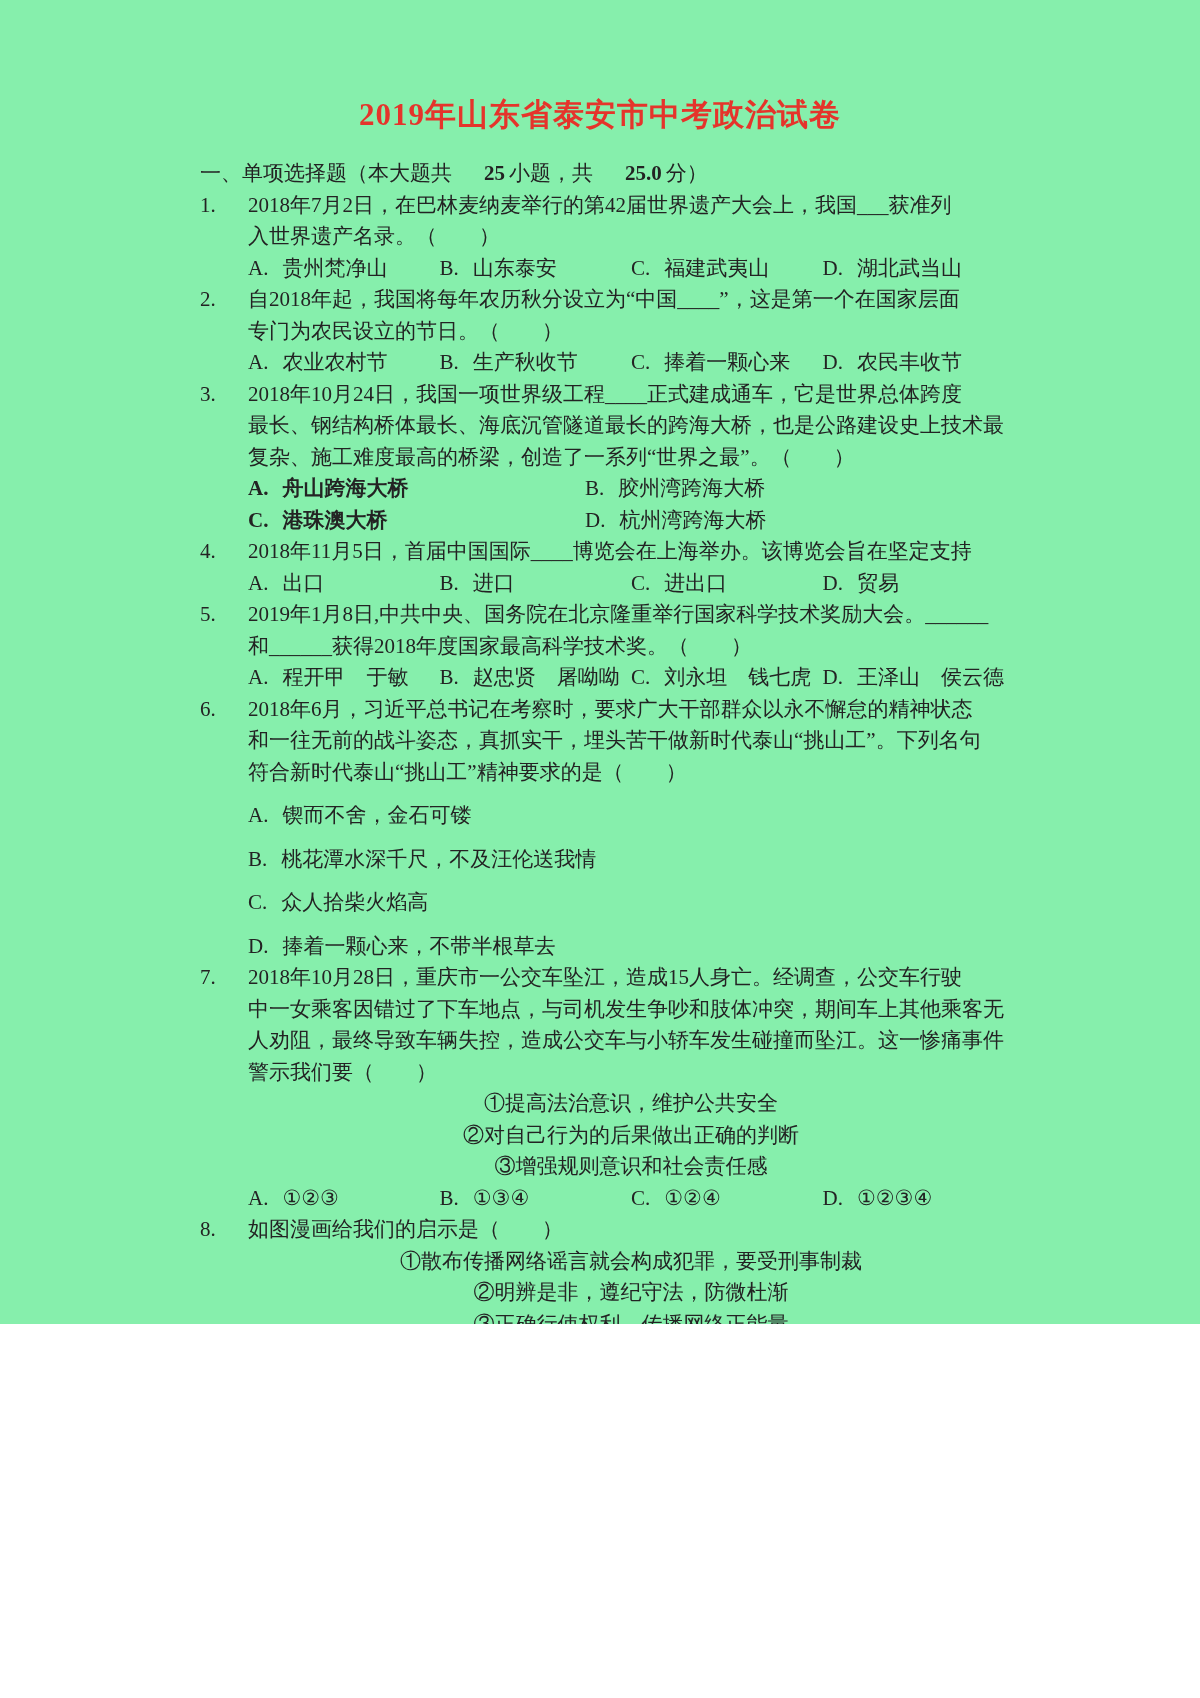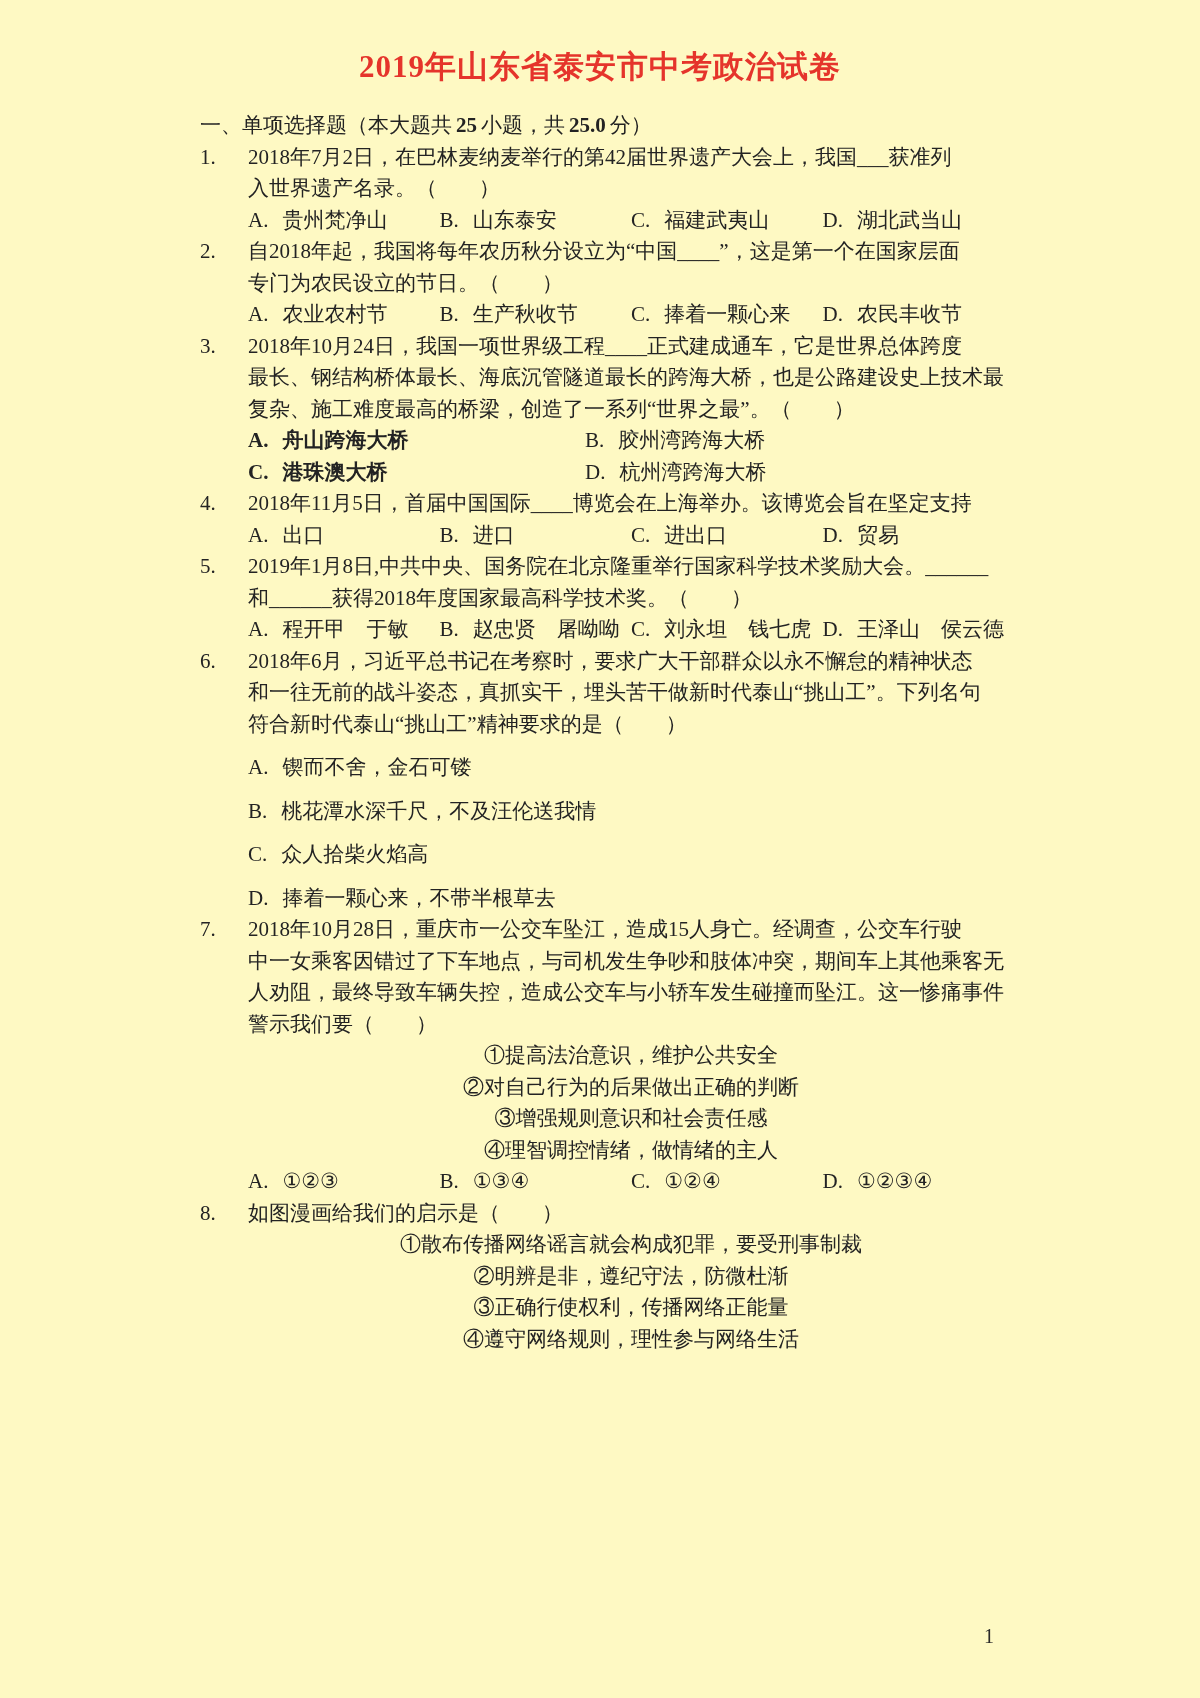--- a/index.html
+++ b/index.html
@@ -1,40 +1,40 @@
 <!DOCTYPE html>
 <html><head>
 <meta charset="utf-8">
 <style>
   html,body { margin:0; padding:0; background:#ffffff; }
   .page {
     position:relative;
-    width:1200px; height:1698px;
-    background:#fef9c3;
+    width:1200px; height:1324px;
+    background:#86efac;
     box-sizing:border-box;
-    padding-top:48px;
+    padding-top:96px;
     font-family:"Liberation Serif","DejaVu Serif",serif;
     color:#232323;
     overflow:hidden;
   }
   .title {
     text-align:center;
     font-size:31px;
     line-height:38px;
     font-weight:bold;
     color:#e5342b;
     letter-spacing:1px;
   }
   .content {
     margin:24px 186px 0 200px; 
     font-size:21px;
     line-height:31.5px;
   }
   .section-header { white-space:nowrap; }
-  .section-header .num { font-weight:bold; padding:0 4px; font-family:"Liberation Serif","DejaVu Serif",serif; }
+  .section-header .num { font-weight:bold; padding:0 4px; font-family:"Liberation Serif","DejaVu Serif",serif;margin-left:28px; }
   .question { position:relative; padding-left:48px; }
   .qnum { position:absolute; left:0; top:0; }
   .stem-line { white-space:nowrap; }
   .opts { }
   .opts .opt { white-space:nowrap; }
   .opts.grid4 { display:flex; }
   .opts.grid4 .opt { flex:0 0 25%; }
   .opts.grid2 { display:flex; flex-wrap:wrap; }
   .opts.grid2 .opt-left  { flex:0 0 44%;font-weight:bold; }
   .opts.grid2 .opt-right { flex:0 0 56%; }
@@ -135,21 +135,20 @@
     <div class="question">
       <span class="qnum">7.</span>
       <div class="stem-line">2018年10月28日，重庆市一公交车坠江，造成15人身亡。经调查，公交车行驶</div>
       <div class="stem-line">中一女乘客因错过了下车地点，与司机发生争吵和肢体冲突，期间车上其他乘客无</div>
       <div class="stem-line">人劝阻，最终导致车辆失控，造成公交车与小轿车发生碰撞而坠江。这一惨痛事件</div>
       <div class="stem-line">警示我们要（　　）</div>
       <div class="sub-items">
         <div class="item">①提高法治意识，维护公共安全</div>
         <div class="item">②对自己行为的后果做出正确的判断</div>
         <div class="item">③增强规则意识和社会责任感</div>
-        <div class="item">④理智调控情绪，做情绪的主人</div>
       </div>
       <div class="opts grid4">
         <div class="opt"><span class="opt-label">A.</span><span>①②③</span></div>
         <div class="opt"><span class="opt-label">B.</span><span>①③④</span></div>
         <div class="opt"><span class="opt-label">C.</span><span>①②④</span></div>
         <div class="opt"><span class="opt-label">D.</span><span>①②③④</span></div>
       </div>
     </div>
 
     <div class="question">

